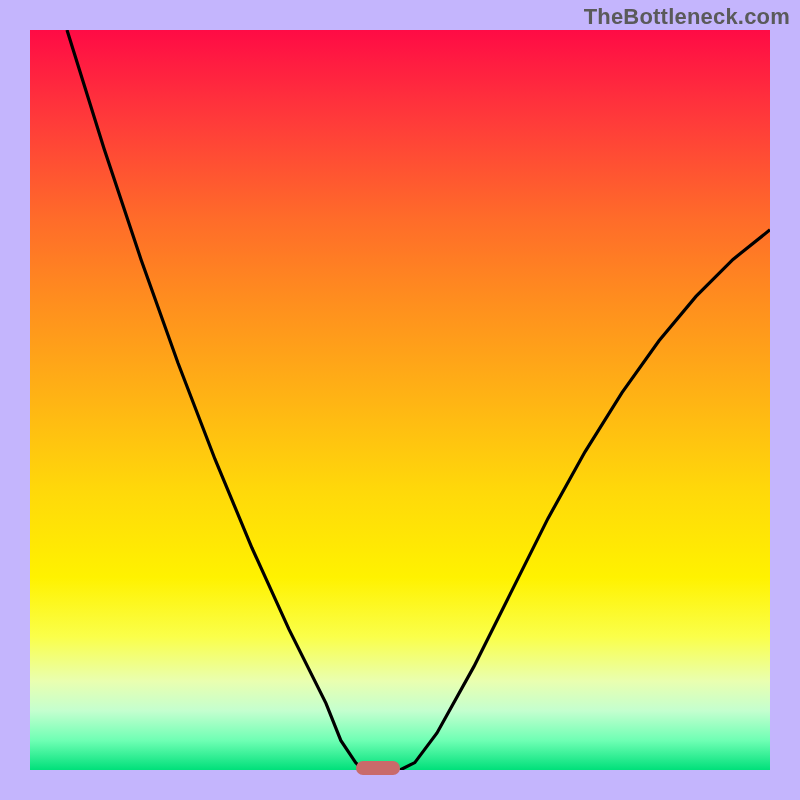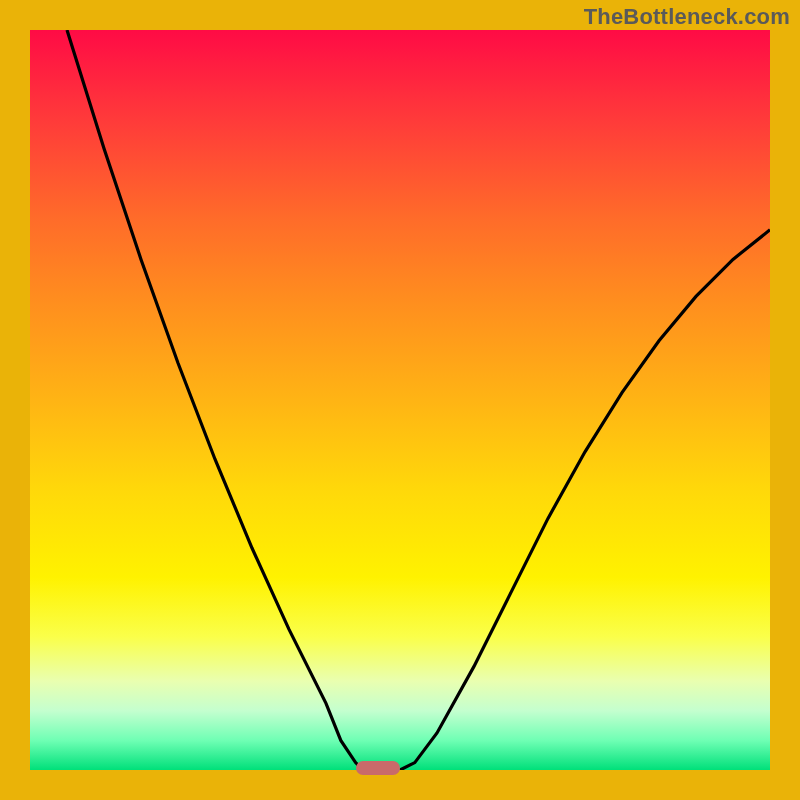--- a/index.html
+++ b/index.html
@@ -10,21 +10,21 @@
     background: #000;
     position: relative;
     overflow: hidden;
   }
   .frame {
     position: absolute;
     top: 0;
     left: 0;
     width: 800px;
     height: 800px;
-    background: #eab308;
+    background: #c4b5fd;
   }
   .plot-area {
     position: absolute;
     top: 30px;
     left: 30px;
     width: 740px;
     height: 740px;
     background: linear-gradient(to bottom,
       #ff0b45 0%,
       #ff3a3a 12%,

